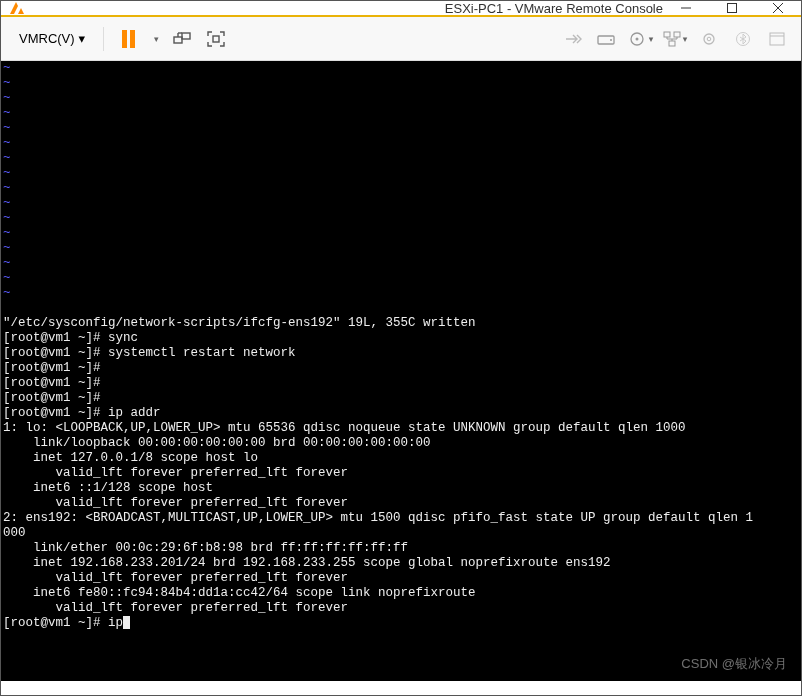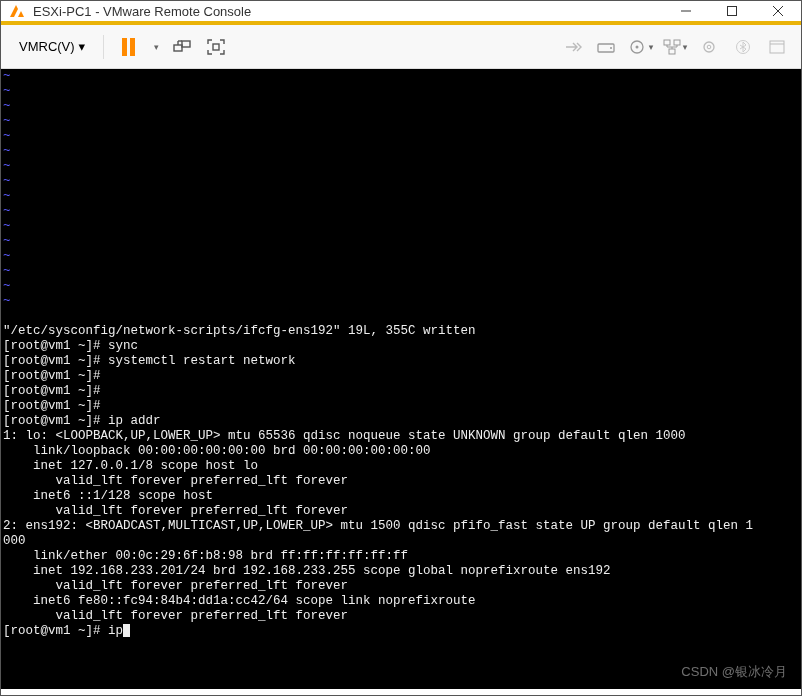--- a/index.html
+++ b/index.html
@@ -1,17 +1,17 @@
 <!DOCTYPE html>
 <html><head>
 <meta charset="utf-8">
 <style>
   * { box-sizing: border-box; margin: 0; padding: 0; }
   body { width: 802px; height: 696px; font-family: "Segoe UI", Tahoma, sans-serif; font-size: 12px; background: #fff; overflow: hidden; border: 1px solid #555; }
-  .titlebar { height: 24px; display: flex; align-items: center; padding: 0 0 0 8px; background: #fff; border-bottom: 4px solid #eab308; }
+  .titlebar { height: 16px; display: flex; align-items: center; padding: 0 0 0 8px; background: #fff; border-bottom: 2px solid #eab308; text-align: right; }
   .titlebar .app-icon { width: 16px; height: 16px; margin-right: 8px; }
   .titlebar .title { flex: 1; font-size: 13px; color: #333; }
   .titlebar .winbtns { display: flex; align-items: stretch; height: 100%; }
   .titlebar .winbtn { width: 46px; display: flex; align-items: center; justify-content: center; color: #333; }
 
   .toolbar { height: 44px; display: flex; align-items: center; padding: 0 10px; gap: 6px; background: #f8f8f8; border-bottom: 1px solid #ddd; }
   .toolbar .menu-btn { padding: 4px 8px; font-size: 13px; display: flex; align-items: center; gap: 4px; border-radius: 2px; }
   .toolbar .sep { width: 1px; height: 24px; background: #ddd; margin: 0 4px; }
   .toolbar .tbtn { width: 28px; height: 28px; display: flex; align-items: center; justify-content: center; border-radius: 2px; color: #555; }
   .toolbar .tbtn.disabled { color: #bbb; }

